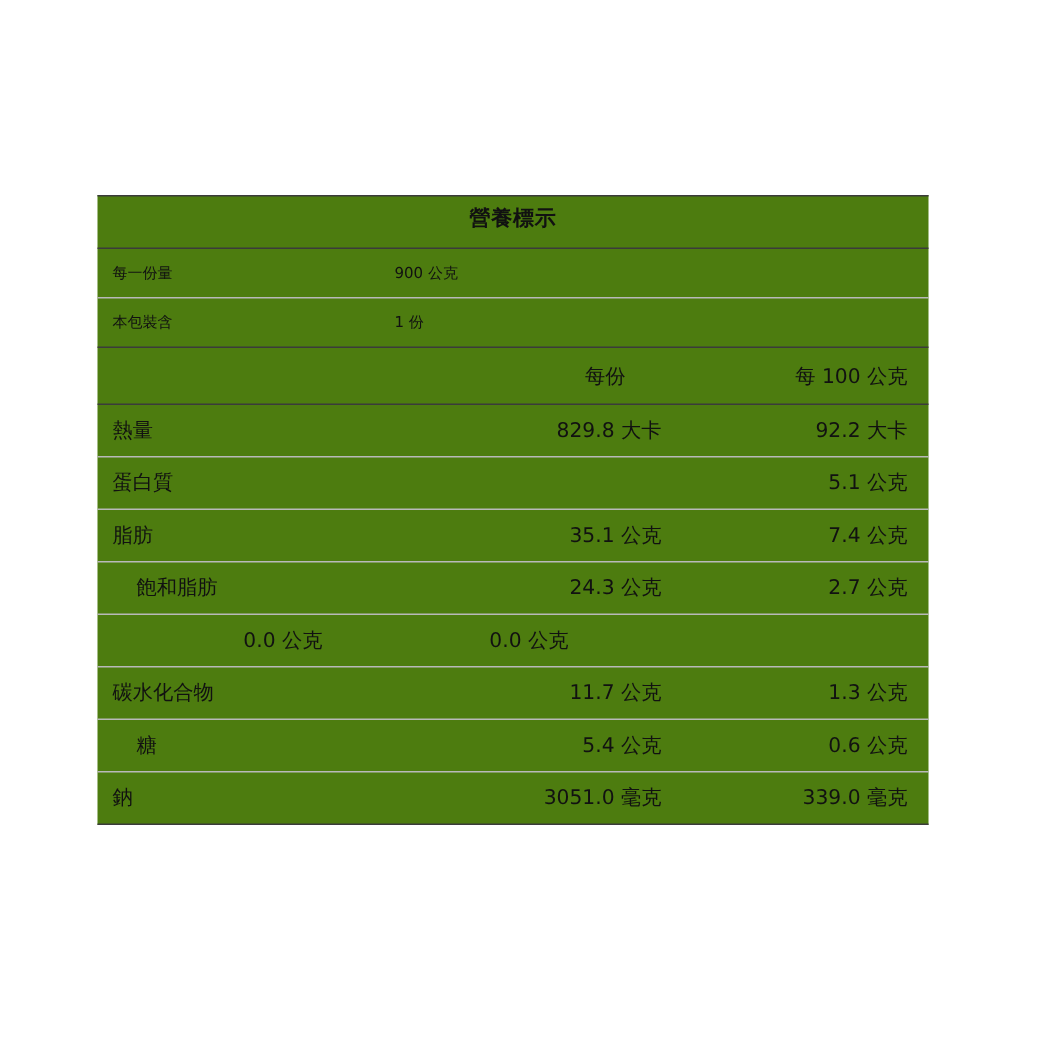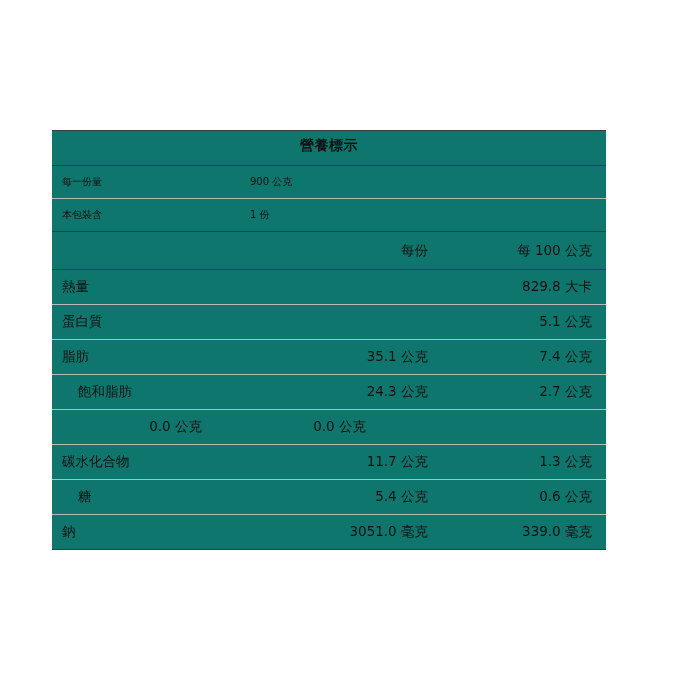--- a/index.html
+++ b/index.html
@@ -11,24 +11,24 @@
     height: 700px;
     background: #ffffff;
     font-family: "DejaVu Sans", "Liberation Sans", sans-serif;
     color: #1a1a1a;
     position: relative;
     overflow: hidden;
   }
 
   .nutrition-panel {
     position: absolute;
-    left: 52px;
+    left: 65px;
     top: 130px;
     width: 554px;
-    background: #0f766e;
+    background: #4d7c0f;
     box-sizing: border-box;
   }
 
   .panel-title {
     text-align: center;
     font-size: 14px;
     font-weight: bold;
     letter-spacing: 0.5px;
     padding: 6px 0 10px 0;
     color: #111111;
@@ -57,20 +57,21 @@
   .serving-value {
     flex: 1;
     margin-left: 48px;
   }
 
   .col-header {
     display: flex;
     font-size: 13.5px;
     padding: 10px 0 9px 0;
     color: #111111;
+    gap: 24px;
   }
   .col-header .spacer {
     flex: 1 1 auto;
   }
   .col-header .ch {
     text-align: right;
     flex: 0 0 150px;
     padding-right: 14px;
   }
 
@@ -125,20 +126,21 @@
     <span class="spacer"></span>
     <span class="ch">每份</span>
     <span class="ch">每 100 公克</span>
   </div>
 
   <div class="rule"></div>
 
   <div class="nut-row">
     <span class="nut-name">熱量</span>
     <span class="nut-val">829.8 大卡</span>
+    <span class="nut-val">92.2 大卡</span>
   </div>
   <div class="rule thin"></div>
 
   <div class="nut-row">
     <span class="nut-name">蛋白質</span>
     <span class="nut-val">5.1 公克</span>
   </div>
   <div class="rule thin"></div>
 
   <div class="nut-row">

